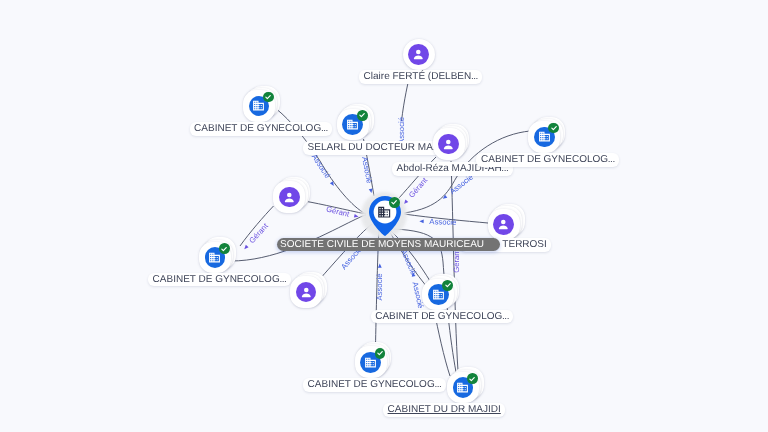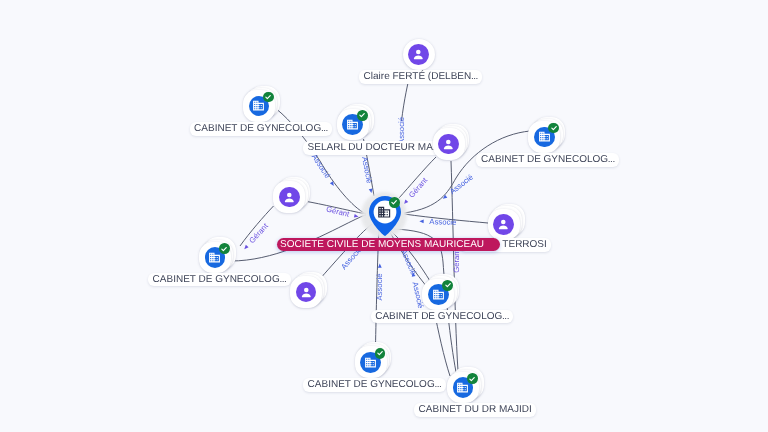--- a/index.html
+++ b/index.html
@@ -13,21 +13,21 @@
   .card.single{border-radius:50%;box-shadow:0 0.6px 2.4px rgba(70,80,120,.3);}
   .ico{position:absolute;border-radius:50%;display:flex;
        align-items:center;justify-content:center;}
   .ico.company{background:#1769e0;}
   .ico.person{background:#7147e8;}
   .badge{position:absolute;border-radius:50%;background:#12833b;
          display:flex;align-items:center;justify-content:center;}
   .nlabel{position:absolute;background:#fff;border-radius:6px;color:#3f4559;
           font-size:10px;line-height:13.4px;padding:0 4.6px;white-space:nowrap;
           box-shadow:0 1px 2.5px rgba(60,70,110,.14);}
-  .nlabel.sel{background:#be185d;color:#fff;box-shadow:0 1px 4px rgba(20,70,200,.28);padding:0 16px 0 3.6px;border-radius:7px;}
+  .nlabel.sel{background:#737373;color:#fff;box-shadow:0 1px 4px rgba(20,70,200,.28);padding:0 16px 0 3.6px;border-radius:7px;}
   .pin{position:absolute;}
   .halo{position:absolute;border-radius:50%;background:#e7e8ea;filter:blur(1.6px);opacity:.95;}
   .ell{letter-spacing:-0.45px;margin-left:-0.3px;margin-right:-0.4px;}
 </style>
 </head>
 <body>
 
 <div id="stage">
 <svg id="edgelayer" viewBox="0 0 768 432">
       <path d="M 411,70.5 C 408,82 404,100 401.5,121" fill="none" stroke="#4e5468" stroke-width="0.95"></path>
@@ -144,20 +144,21 @@
       <div class="card" style="left: 437.4px; top: 123.842px;"></div>
       <div class="card" style="left: 434.95px; top: 126.096px;"></div>
       <div class="card" style="left: 432.5px; top: 128.35px;"></div>
       <div class="ico person" style="left: 438.1px; top: 133.7px; width: 20.8px; height: 20.8px;">
         <svg width="14.6" height="14.6" viewBox="0 0 24 24" fill="#fff">
           <circle cx="12" cy="8.3" r="3.75"></circle>
           <path d="M12 14.1c-3.6 0-6.6 2-7.3 4.7-.2.7.4 1.3 1.2 1.3h12.2c.8 0 1.4-.6 1.2-1.3-.7-2.7-3.7-4.7-7.3-4.7z"></path>
         </svg>
       </div>
     </div>
+    <div class="nlabel" style="left: 392px; top: 162.1px;">Abdol-Réza MAJIDI-AH<span class="ell">...</span></div>
     <div class="node">
       <div class="card" style="left: 533.2px; top: 116.642px;"></div>
       <div class="card" style="left: 530.75px; top: 118.896px;"></div>
       <div class="card" style="left: 528.3px; top: 121.15px;"></div>
       <div class="ico company" style="left: 533.9px; top: 126.5px; width: 20.8px; height: 20.8px;">
         <svg width="13" height="13" viewBox="0 0 24 24" fill="#fff">
           <path d="M12 7V3H2v18h20V7H12zM6 19H4v-2h2v2zm0-4H4v-2h2v2zm0-4H4V9h2v2zm0-4H4V5h2v2zm4 12H8v-2h2v2zm0-4H8v-2h2v2zm0-4H8V9h2v2zm0-4H8V5h2v2zm10 12h-8v-2h2v-2h-2v-2h2v-2h-2V9h8v10zm-2-8h-2v2h2v-2zm0 4h-2v2h2v-2z"></path>
         </svg>
       </div>
       <div class="badge" style="left: 548.3px; top: 122.6px; width: 10.8px; height: 10.8px;">
@@ -257,21 +258,21 @@
         <svg width="13" height="13" viewBox="0 0 24 24" fill="#fff">
           <path d="M12 7V3H2v18h20V7H12zM6 19H4v-2h2v2zm0-4H4v-2h2v2zm0-4H4V9h2v2zm0-4H4V5h2v2zm4 12H8v-2h2v2zm0-4H8v-2h2v2zm0-4H8V9h2v2zm0-4H8V5h2v2zm10 12h-8v-2h2v-2h-2v-2h2v-2h-2V9h8v10zm-2-8h-2v2h2v-2zm0 4h-2v2h2v-2z"></path>
         </svg>
       </div>
       <div class="badge" style="left: 466.9px; top: 373.4px; width: 10.8px; height: 10.8px;">
         <svg width="8" height="8" viewBox="0 0 24 24" fill="none" stroke="#fff" stroke-width="3.4" stroke-linecap="round" stroke-linejoin="round">
           <path d="M5.5 12.6 10 17 18.6 7.6"></path>
         </svg>
       </div>
     </div>
-    <div class="nlabel" style="left: 414px; top: 403.3px;">CABINET DU DR MAJIDI</div>
+    <div class="nlabel" style="left: 383px; top: 403.3px; text-decoration: underline;">CABINET DU DR MAJIDI</div>
     <div class="halo" style="left: 361px; top: 191.5px; width: 46px; height: 46px;"></div>
     <div class="pin" style="left: 368.5px; top: 195.5px;"><svg width="32" height="40" viewBox="0 0 32 40">
         <path d="M16 0C7.2 0 0 7.2 0 16c0 9.7 12.5 21.3 15.1 23.6.5.5 1.3.5 1.8 0C19.5 37.3 32 25.7 32 16 32 7.2 24.8 0 16 0z" fill="#1064e8"></path>
         <circle cx="16" cy="16" r="11.4" fill="#fff"></circle>
       </svg></div>
     <div class="ico" style="left: 377.3px; top: 205.2px; width: 14.4px; height: 14.4px;">
       <svg width="14.4" height="14.4" viewBox="0 0 24 24" fill="#262c42">
         <path d="M12 7V3H2v18h20V7H12zM6 19H4v-2h2v2zm0-4H4v-2h2v2zm0-4H4V9h2v2zm0-4H4V5h2v2zm4 12H8v-2h2v2zm0-4H8v-2h2v2zm0-4H8V9h2v2zm0-4H8V5h2v2zm10 12h-8v-2h2v-2h-2v-2h2v-2h-2V9h8v10zm-2-8h-2v2h2v-2zm0 4h-2v2h2v-2z"></path>
       </svg>
     </div>

